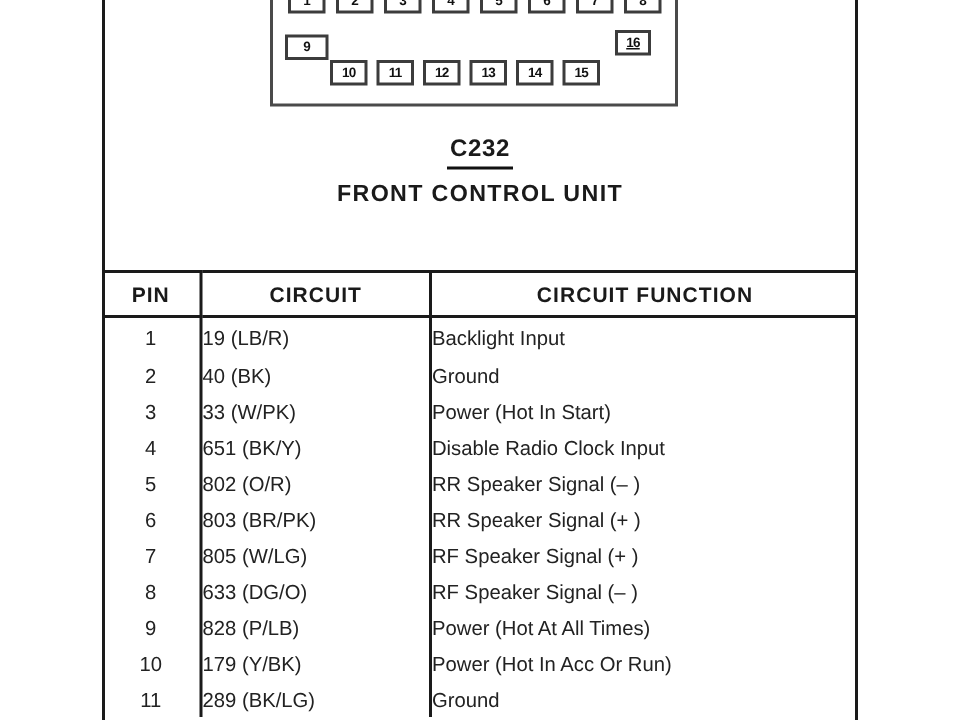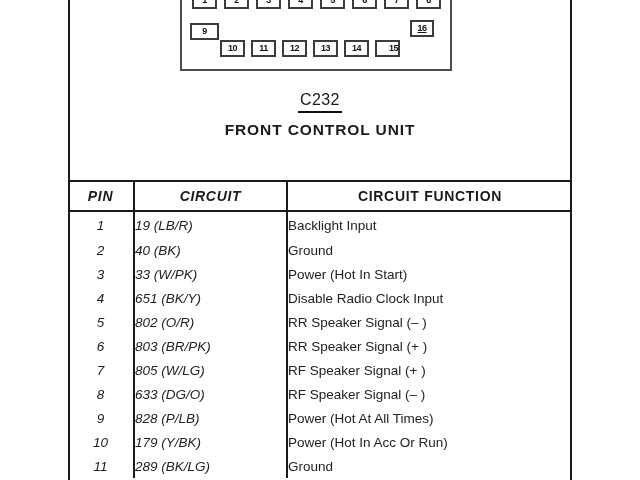--- a/index.html
+++ b/index.html
@@ -79,21 +79,21 @@
   
   #title-block {
     position: absolute;
     left: 70px;
     top: 90px;
     width: 500px;
     text-align: center;
   }
   #connector-id {
     font-size: 16px;
-    font-weight: 400;
+    font-weight: 700;
     letter-spacing: 0.4px;
     display: inline-block;
     border-bottom: 2px solid #111111;
     padding: 0 2px 1px 2px;
     line-height: 20px;
   }
   #unit-name {
     margin-top: 7px;
     font-size: 15.5px;
     font-weight: 700;
@@ -114,21 +114,21 @@
   #pin-table col.c-circ { width: 153px; }
   #pin-table col.c-func { width: 285px; }
 
   #pin-table th, #pin-table td {
     padding: 0;
     border: none;
     vertical-align: middle;
   }
 
   
-  .sep-r { border-right: 2px solid #1a1a1a !important; font-style: italic; }
+  .sep-r { border-right: 2px solid #1a1a1a !important; }
 
   thead th {
     height: 28px;
     font-size: 14px;
     font-weight: 700;
     letter-spacing: 0.7px;
     text-align: center;
     border-top: 2px solid #1a1a1a !important;
     border-bottom: 2px solid #1a1a1a !important;
   }
@@ -160,21 +160,21 @@
       <div class="pin-cell row-top" style="left: 106px;">4</div>
       <div class="pin-cell row-top" style="left: 138px;">5</div>
       <div class="pin-cell row-top" style="left: 170px;">6</div>
       <div class="pin-cell row-top" style="left: 202px;">7</div>
       <div class="pin-cell row-top" style="left: 234px;">8</div>
       <div class="pin-cell row-bottom" style="left: 38px;">10</div>
       <div class="pin-cell row-bottom" style="left: 69px;">11</div>
       <div class="pin-cell row-bottom" style="left: 100px;">12</div>
       <div class="pin-cell row-bottom" style="left: 131px;">13</div>
       <div class="pin-cell row-bottom" style="left: 162px;">14</div>
-      <div class="pin-cell row-bottom" style="left: 193px; text-align: right;">15</div>
+      <div class="pin-cell row-bottom" style="left: 193px;">15</div>
       <div class="pin-cell pin-9">9</div>
       <div class="pin-cell pin-16">16</div>
     </div>
 
   <div id="title-block">
     <div id="connector-id">C232</div>
     <div id="unit-name">FRONT CONTROL UNIT</div>
   </div>
 
   <table id="pin-table">

